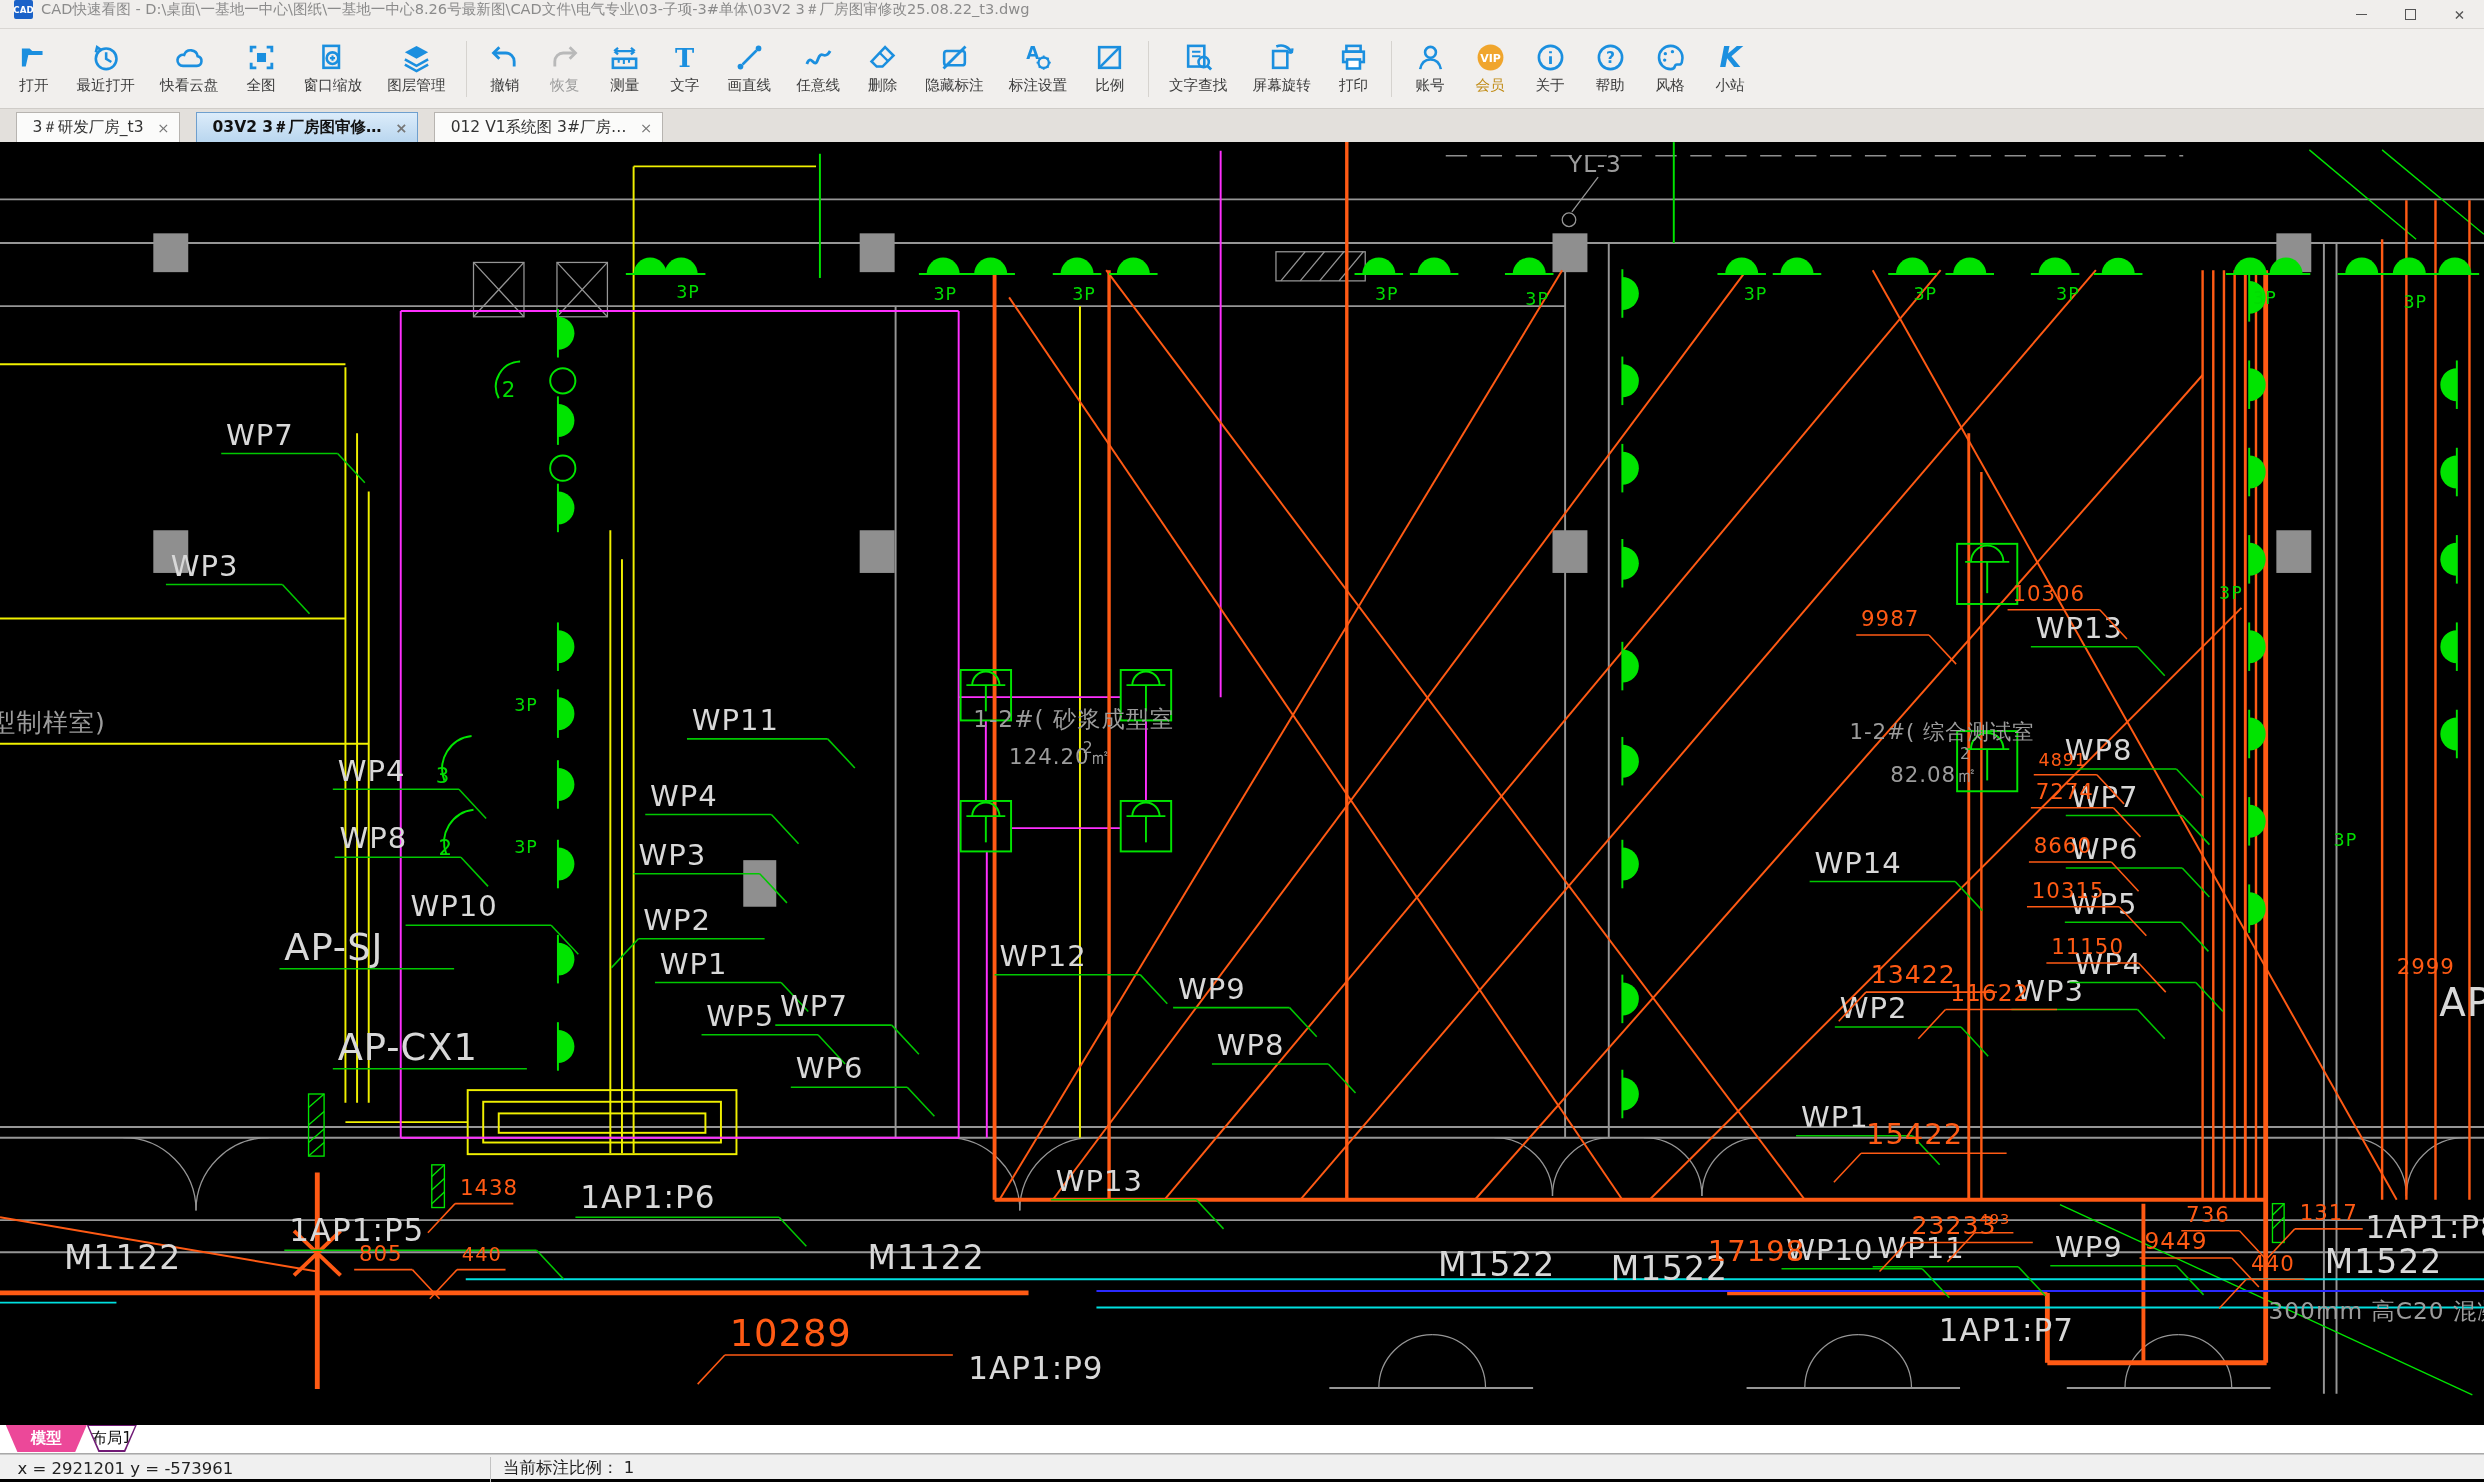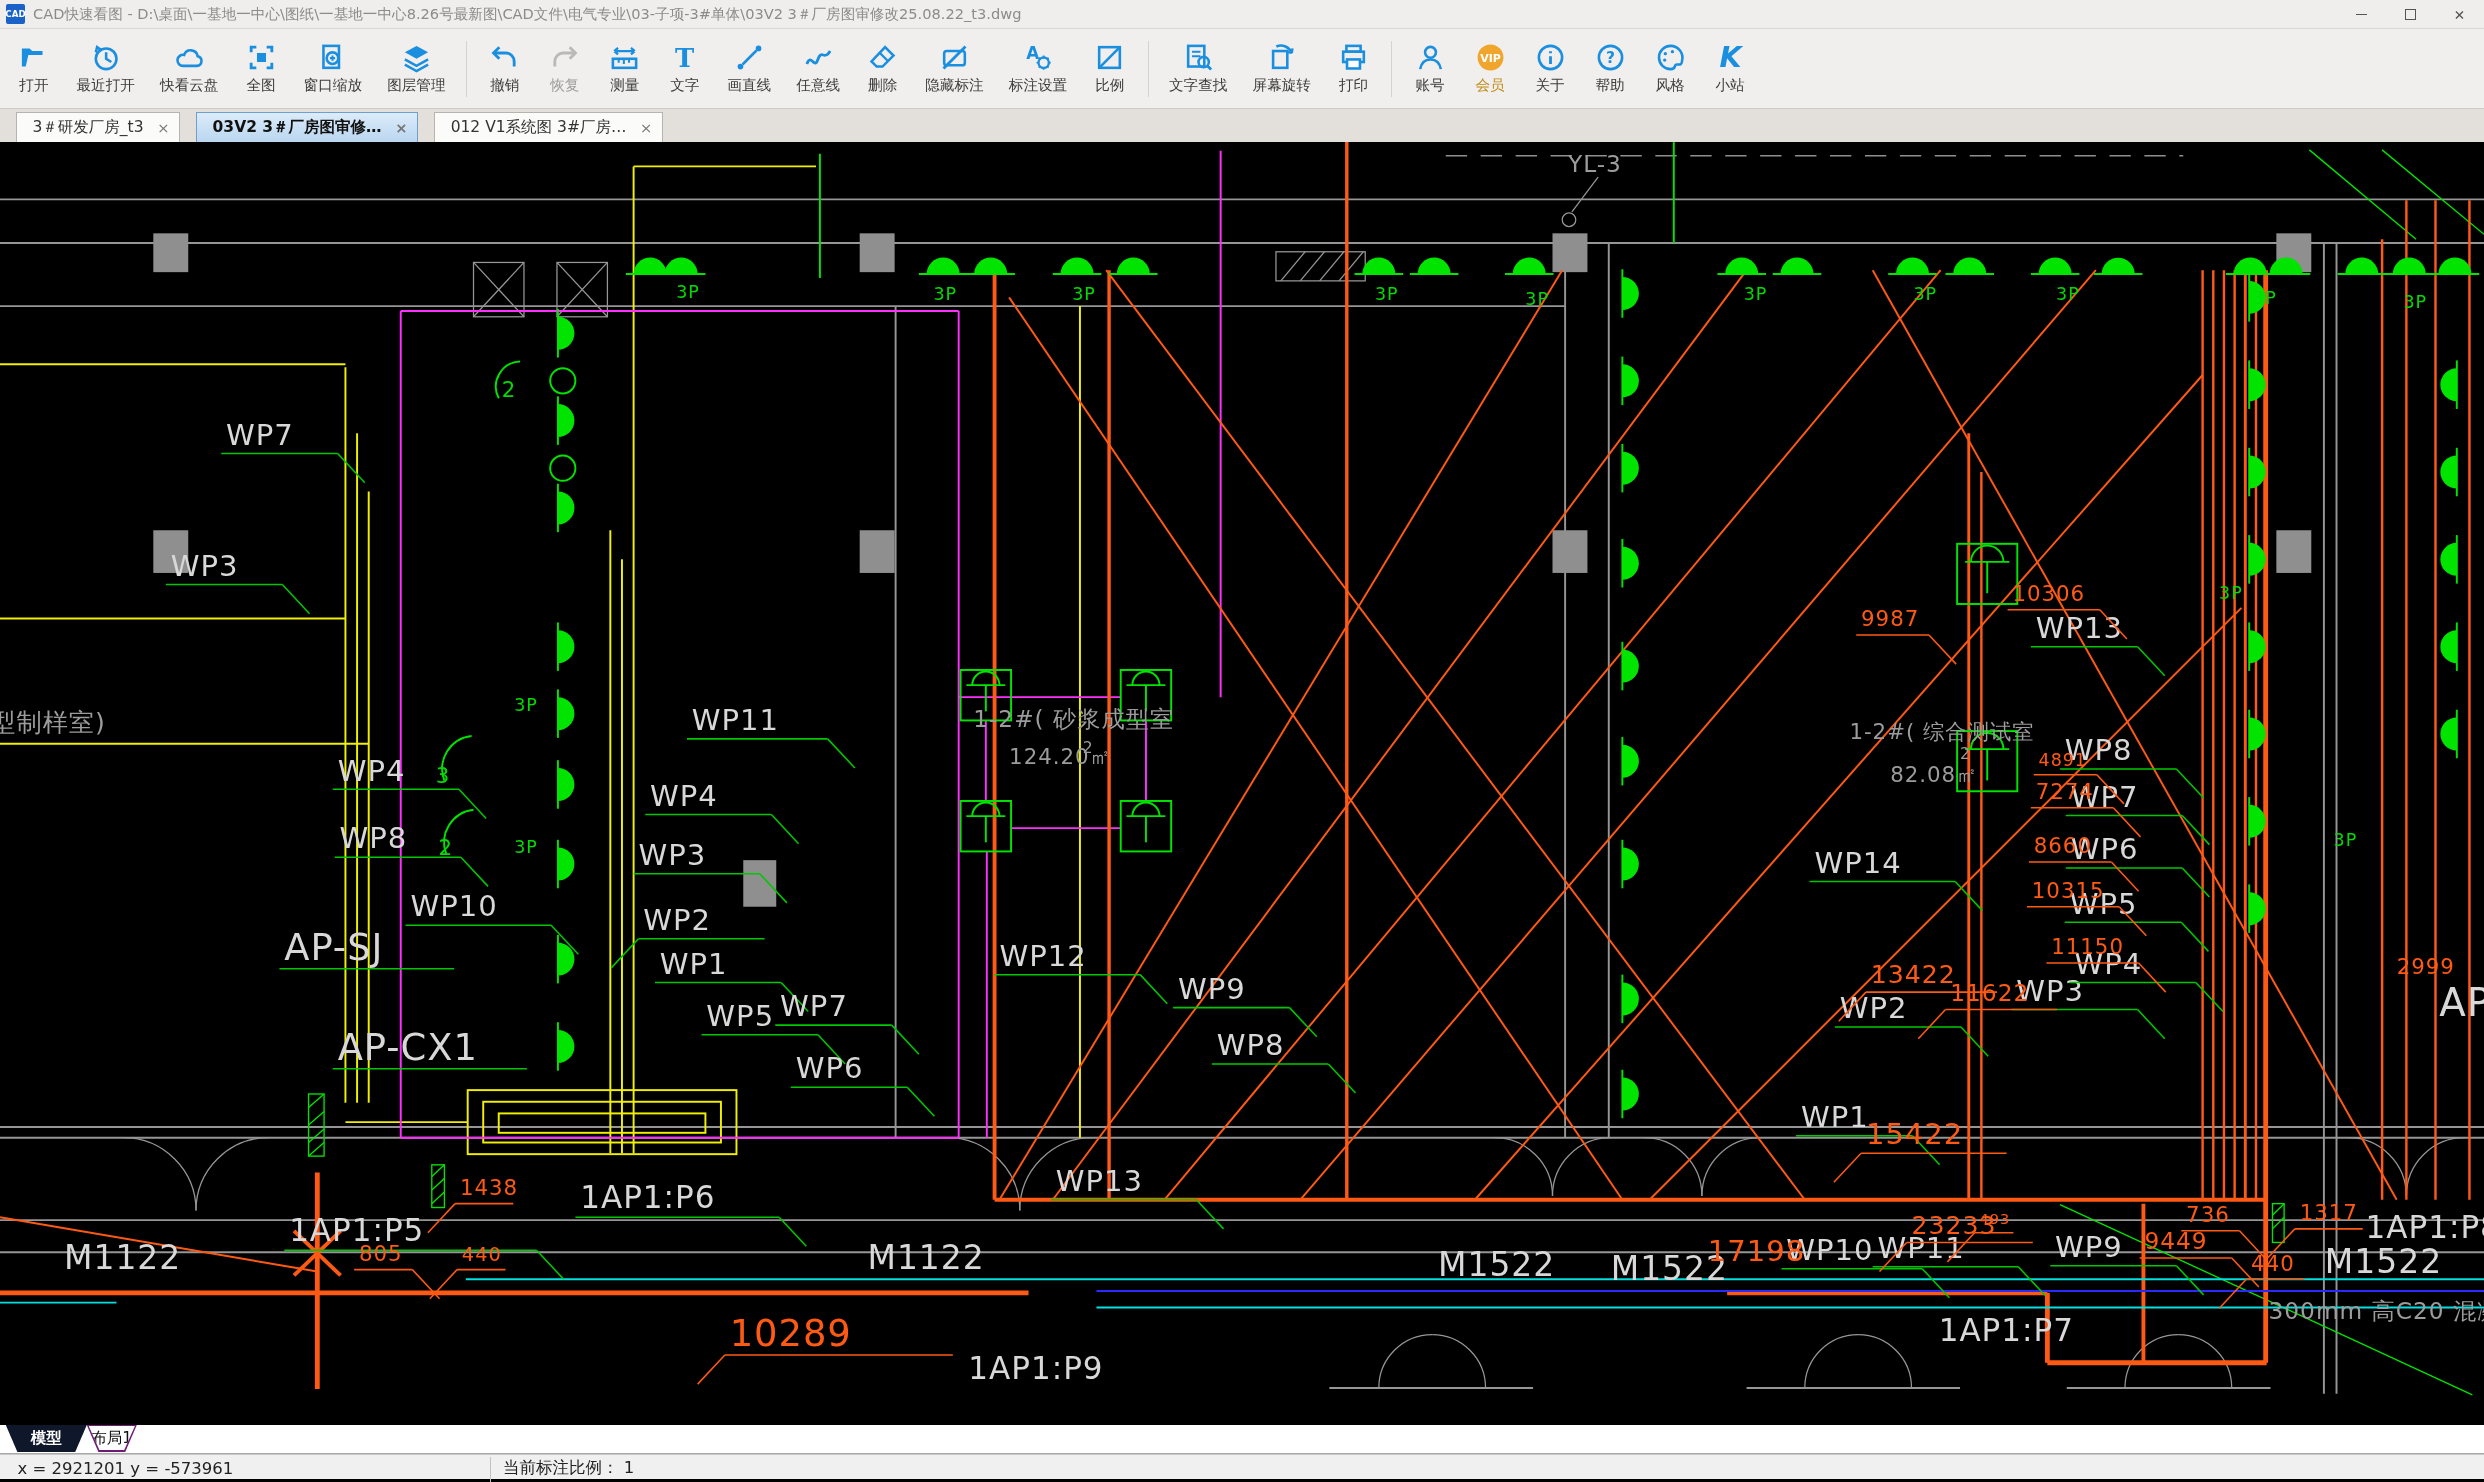--- a/index.html
+++ b/index.html
@@ -2,21 +2,21 @@
 <html style="--wall: #969696; --yellow: #f0f000; --magenta: #ff30ff; --green: #00e400; --orange: #ff5a14; --cyan: #00e0e0; --blue: #2a2aff;"><head>
 <meta charset="utf-8">
 <style>
   * { margin:0; padding:0; box-sizing:border-box; }
   html,body { width:2484px; height:1483px; overflow:hidden; background:#000;
               font-family:"DejaVu Sans", "Liberation Sans", sans-serif; }
 
   
   #titlebar { position:absolute; left:0; top:0; width:2484px; height:29px;
               background:#f0eeec; border-bottom:1px solid #d9d6d3;
-              display:flex; align-items:center; }
+              display:flex; align-items:flex-start;padding-left:8px; }
   #appicon { width:19.4px; height:19.4px; margin:0 7.8px 0 5.8px; background:#1b62c8;
              color:#fff; font-size:8.7px; font-weight:bold; display:flex;
              align-items:center; justify-content:center; border-radius:1.9px; }
   #titletext { font-size:14.6px; color:#8b8b8b; white-space:nowrap; }
   #wincontrols { position:absolute; right:0; top:0; height:29px; display:flex; }
   .winbtn { width:49px; height:29px; display:flex; align-items:center;
             justify-content:center; color:#555; font-size:13.6px; }
   .winbtn .sq { width:10.7px; height:10.7px; border:1px solid #555; }
   .winbtn .mn { width:11.6px; border-top:1px solid #555; }
 
@@ -60,21 +60,21 @@
   .st-cyn    { stroke:var(--cyan); stroke-width:2; fill:none; }
   .st-blu    { stroke:var(--blue); stroke-width:2.2; fill:none; }
 
   
   #modelbar { position:absolute; left:0; top:1425px; width:2484px; height:29px;
               background:#ffffff; border-bottom:1px solid #a9a9a9;
               display:flex; align-items:flex-start; padding-left:5.8px; }
   .mtab-wrap { position:relative; height:27px; }
   .mtab { height:27px; padding:0 25px; display:flex; align-items:center;
           font-size:15.5px; clip-path:polygon(0 0, 100% 0, calc(100% - 11.6px) 100%, 11.6px 100%); }
-  .mtab.active { background:#0f172a; color:#fff; font-weight:bold; }
+  .mtab.active { background:#ec4899; color:#fff; font-weight:bold; }
   .mtab.inactive { background:#701a75; color:#111;text-align:right; }
   .mtab.inactive .inner { position:absolute; left:1.9px; top:1px; right:1.9px; bottom:1.9px;
           background:#fff; clip-path:polygon(0 0, 100% 0, calc(100% - 10.7px) 100%, 10.7px 100%);
           display:flex; align-items:center; justify-content:center; font-size:15.5px; color:#111; }
 
   
   #statusbar { position:absolute; left:0; top:1454px; width:2484px; height:25px;
                background:#f0f0f0; border-top:1px solid #c9c9c9; font-size:16.5px;
                color:#222; font-family:"DejaVu Sans","Liberation Sans",sans-serif; }
   #coords { position:absolute; left:17.5px; top:3.9px; }

